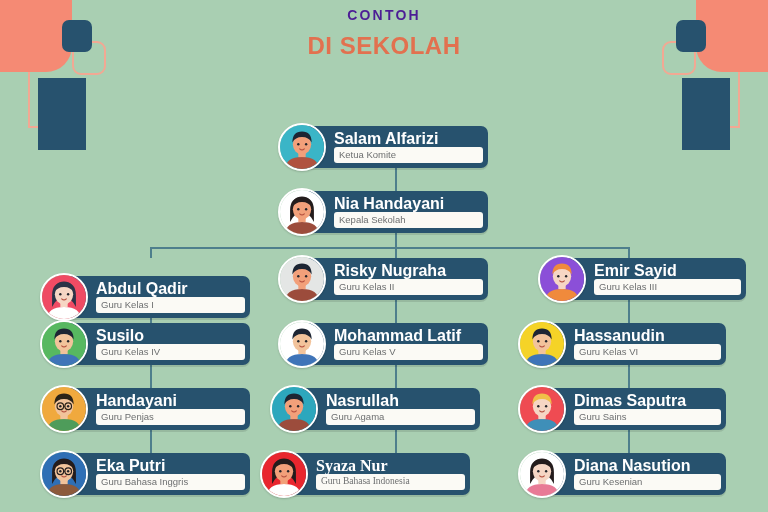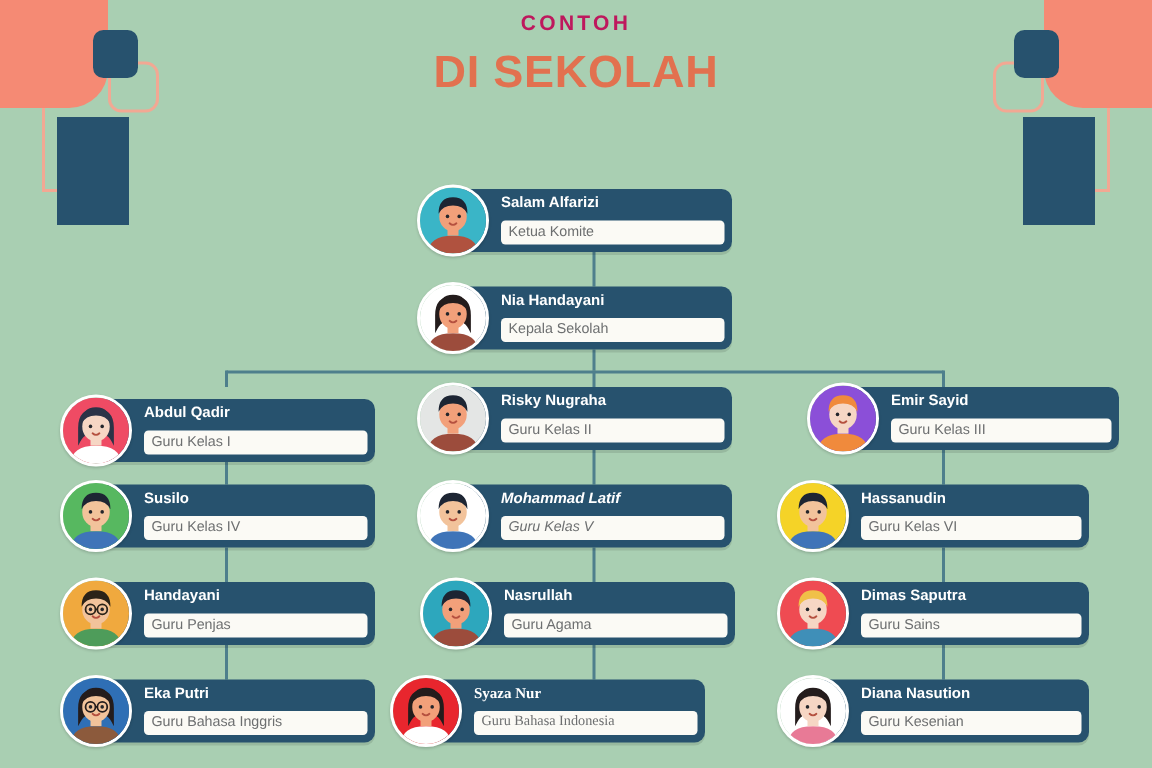--- a/index.html
+++ b/index.html
@@ -36,32 +36,32 @@
   .R-rect    { right:38px;  top:78px;  width:48px;  height:72px; }
   .R-line    { right:28px;  top:68px;  width:34px;  height:60px; border-top:none; border-left:none; }
 
   
   .header { position:absolute; top:0; left:0; width:768px; text-align:center; }
   .kicker {
     margin-top:7px;
     font-size:14px;
     font-weight:bold;
     letter-spacing:2.2px;
-    color:#be185d;
+    color:#4c1d95;
   }
   .title-l1 {
     margin-top:10px;
     font-size:30px;
     font-weight:bold;
     letter-spacing:0.5px;
     color:#e2714f;
   }
   .title-l2 {
     margin-top:9px;
-    font-size:30px;
+    font-size:24px;
     font-weight:bold;
     letter-spacing:0.5px;
     color:#e2714f;
   }
 
   
   .wire { position:absolute; background:#4e7f8c; }
 
   
   .card {
@@ -72,21 +72,21 @@
     position:absolute;
     left:26px; top:0;
     right:0; height:42px;
     background:#27526e;
     border-radius:7px;
     box-shadow:0 2px 0 rgba(0,0,0,0.10);
   }
   .card .name {
     position:absolute;
     left:56px; top:4px;
-    font-size:10px;
+    font-size:16px;
     font-weight:bold;
     color:#ffffff;
     white-space:nowrap;
   }
   .card .rolebar {
     position:absolute;
     left:56px; top:21px; right:5px;
     height:16px;
     background:#fbfaf5;
     border-radius:3px;
@@ -183,21 +183,21 @@
           <rect x="20" y="27" width="8" height="8" fill="#f2a07a"></rect>
           <path d="M11 22 q0 -14 13 -14 q13 0 13 14 l0 13 q-3 -6 -5 -7 l0 -8 l-16 0 l0 8 q-2 1 -5 7 z" fill="#241c1c"></path>
           <ellipse cx="24" cy="21" rx="10" ry="11" fill="#f2a07a"></ellipse>
           <path d="M13.5 19 q0 -12 10.5 -12 q10.5 0 10.5 12 q-3 -6 -10.5 -6 q-7.5 0 -10.5 6 z" fill="#241c1c"></path>
           <circle cx="20" cy="21" r="1.3" fill="#23252b"></circle>
           <circle cx="28.5" cy="21" r="1.3" fill="#23252b"></circle>
           <path d="M21.5 26 q2.5 2.4 5 0" stroke="#b5503f" stroke-width="1.3" fill="none" stroke-linecap="round"></path>
         </svg>
       </div>
     </div>
-    <div class="card" style="left: 40px; top: 266px; width: 210px;">
+    <div class="card" style="left: 40px; top: 276px; width: 210px;">
       <div class="plate"></div>
       <div class="rolebar"></div>
       <div class="name">Abdul Qadir</div>
       <div class="role">Guru Kelas I</div>
       <div class="avatar">
         <svg viewBox="0 0 48 48">
           <rect width="48" height="48" fill="#ef4b64"></rect>
           <path d="M6 48 q0 -13 18 -13 q18 0 18 13 z" fill="#ffffff"></path>
           <rect x="20" y="27" width="8" height="8" fill="#f6d6c4"></rect>
           <path d="M11 22 q0 -14 13 -14 q13 0 13 14 l0 13 q-3 -6 -5 -7 l0 -8 l-16 0 l0 8 q-2 1 -5 7 z" fill="#2b3347"></path>
@@ -281,39 +281,39 @@
           <path d="M6 48 q0 -13 18 -13 q18 0 18 13 z" fill="#9c4c3c"></path>
           <rect x="20" y="27" width="8" height="8" fill="#f2a07a"></rect>
           <ellipse cx="24" cy="21" rx="10" ry="11" fill="#f2a07a"></ellipse>
           <path d="M13.5 19 q0 -12 10.5 -12 q10.5 0 10.5 12 q-3 -6 -10.5 -6 q-7.5 0 -10.5 6 z" fill="#1d2533"></path>
           <circle cx="20" cy="21" r="1.3" fill="#23252b"></circle>
           <circle cx="28.5" cy="21" r="1.3" fill="#23252b"></circle>
           <path d="M21.5 26 q2.5 2.4 5 0" stroke="#b5503f" stroke-width="1.3" fill="none" stroke-linecap="round"></path>
         </svg>
       </div>
     </div>
-    <div class="card" style="left: 278px; top: 323px; width: 210px; font-style: italic;">
+    <div class="card" style="left: 278px; top: 323px; width: 210px;">
       <div class="plate"></div>
       <div class="rolebar"></div>
       <div class="name">Mohammad Latif</div>
       <div class="role">Guru Kelas V</div>
       <div class="avatar">
         <svg viewBox="0 0 48 48">
           <rect width="48" height="48" fill="#ffffff"></rect>
           <path d="M6 48 q0 -13 18 -13 q18 0 18 13 z" fill="#3f74b8"></path>
           <rect x="20" y="27" width="8" height="8" fill="#f2c39b"></rect>
           <ellipse cx="24" cy="21" rx="10" ry="11" fill="#f2c39b"></ellipse>
           <path d="M13.5 19 q0 -12 10.5 -12 q10.5 0 10.5 12 q-3 -6 -10.5 -6 q-7.5 0 -10.5 6 z" fill="#1d2533"></path>
           <circle cx="20" cy="21" r="1.3" fill="#23252b"></circle>
           <circle cx="28.5" cy="21" r="1.3" fill="#23252b"></circle>
           <path d="M21.5 26 q2.5 2.4 5 0" stroke="#b5503f" stroke-width="1.3" fill="none" stroke-linecap="round"></path>
         </svg>
       </div>
     </div>
-    <div class="card" style="left: 280px; top: 388px; width: 210px;">
+    <div class="card" style="left: 270px; top: 388px; width: 210px;">
       <div class="plate"></div>
       <div class="rolebar"></div>
       <div class="name">Nasrullah</div>
       <div class="role">Guru Agama</div>
       <div class="avatar">
         <svg viewBox="0 0 48 48">
           <rect width="48" height="48" fill="#2da7bd"></rect>
           <path d="M6 48 q0 -13 18 -13 q18 0 18 13 z" fill="#9c4c3c"></path>
           <rect x="20" y="27" width="8" height="8" fill="#f2a07a"></rect>
           <ellipse cx="24" cy="21" rx="10" ry="11" fill="#f2a07a"></ellipse>

